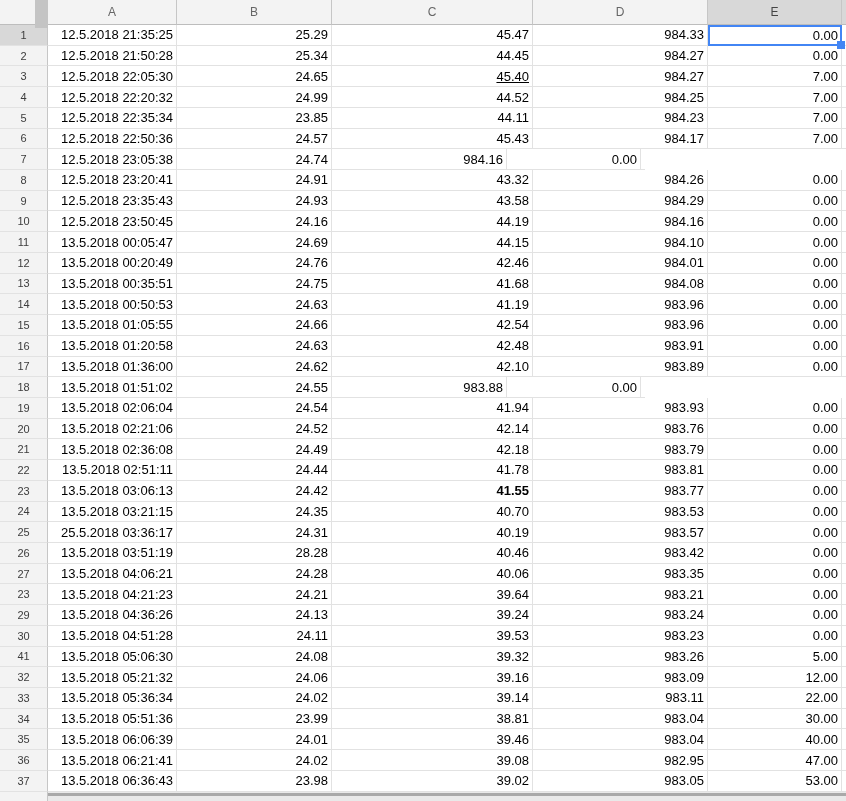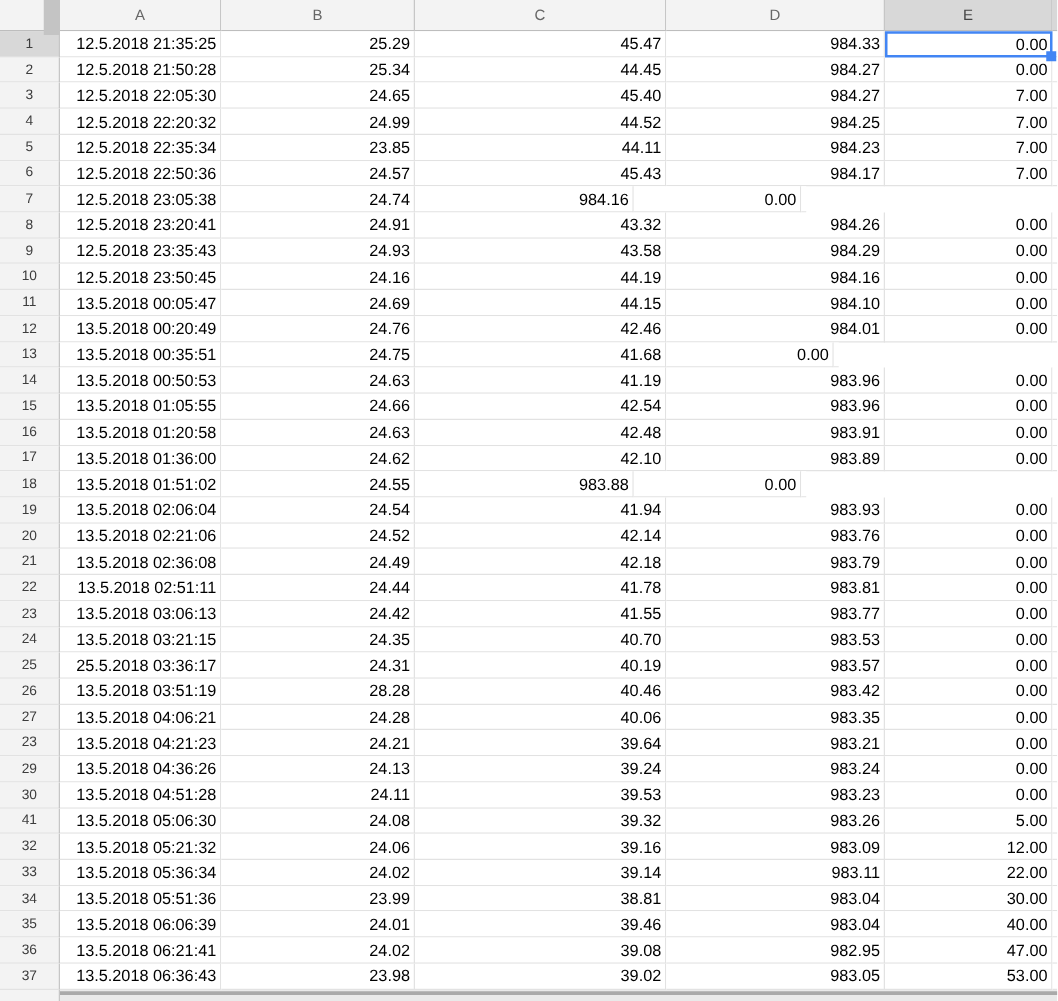--- a/index.html
+++ b/index.html
@@ -88,21 +88,21 @@
         <div class="cell" style="width: 155px; flex: 0 0 155px;">25.34</div>
         <div class="cell" style="width: 201px; flex: 0 0 201px;">44.45</div>
         <div class="cell" style="width: 175px; flex: 0 0 175px;">984.27</div>
         <div class="cell" style="width: 134px; flex: 0 0 134px;">0.00</div>
         <div class="cell-filler" style="width: 4px; flex: 0 0 4px;"></div>
       </div>
       <div class="grid-row">
         <div class="row-num">3</div>
         <div class="cell" style="width: 129px; flex: 0 0 129px;">12.5.2018 22:05:30</div>
         <div class="cell" style="width: 155px; flex: 0 0 155px;">24.65</div>
-        <div class="cell" style="width: 201px; flex: 0 0 201px;">45.40</div>
+        <div class="cell" style="width: 201px; flex: 0 0 201px; text-decoration: underline;">45.40</div>
         <div class="cell" style="width: 175px; flex: 0 0 175px;">984.27</div>
         <div class="cell" style="width: 134px; flex: 0 0 134px;">7.00</div>
         <div class="cell-filler" style="width: 4px; flex: 0 0 4px;"></div>
       </div>
       <div class="grid-row">
         <div class="row-num">4</div>
         <div class="cell" style="width: 129px; flex: 0 0 129px;">12.5.2018 22:20:32</div>
         <div class="cell" style="width: 155px; flex: 0 0 155px;">24.99</div>
         <div class="cell" style="width: 201px; flex: 0 0 201px;">44.52</div>
         <div class="cell" style="width: 175px; flex: 0 0 175px;">984.25</div>
@@ -178,20 +178,21 @@
         <div class="cell" style="width: 201px; flex: 0 0 201px;">42.46</div>
         <div class="cell" style="width: 175px; flex: 0 0 175px;">984.01</div>
         <div class="cell" style="width: 134px; flex: 0 0 134px;">0.00</div>
         <div class="cell-filler" style="width: 4px; flex: 0 0 4px;"></div>
       </div>
       <div class="grid-row">
         <div class="row-num">13</div>
         <div class="cell" style="width: 129px; flex: 0 0 129px;">13.5.2018 00:35:51</div>
         <div class="cell" style="width: 155px; flex: 0 0 155px;">24.75</div>
         <div class="cell" style="width: 201px; flex: 0 0 201px;">41.68</div>
+        <div class="cell" style="width: 175px; flex: 0 0 175px;">984.08</div>
         <div class="cell" style="width: 134px; flex: 0 0 134px;">0.00</div>
         <div class="cell-filler" style="width: 4px; flex: 0 0 4px;"></div>
       </div>
       <div class="grid-row">
         <div class="row-num">14</div>
         <div class="cell" style="width: 129px; flex: 0 0 129px;">13.5.2018 00:50:53</div>
         <div class="cell" style="width: 155px; flex: 0 0 155px;">24.63</div>
         <div class="cell" style="width: 201px; flex: 0 0 201px;">41.19</div>
         <div class="cell" style="width: 175px; flex: 0 0 175px;">983.96</div>
         <div class="cell" style="width: 134px; flex: 0 0 134px;">0.00</div>
@@ -265,21 +266,21 @@
         <div class="cell" style="width: 155px; flex: 0 0 155px;">24.44</div>
         <div class="cell" style="width: 201px; flex: 0 0 201px;">41.78</div>
         <div class="cell" style="width: 175px; flex: 0 0 175px;">983.81</div>
         <div class="cell" style="width: 134px; flex: 0 0 134px;">0.00</div>
         <div class="cell-filler" style="width: 4px; flex: 0 0 4px;"></div>
       </div>
       <div class="grid-row">
         <div class="row-num">23</div>
         <div class="cell" style="width: 129px; flex: 0 0 129px;">13.5.2018 03:06:13</div>
         <div class="cell" style="width: 155px; flex: 0 0 155px;">24.42</div>
-        <div class="cell" style="width: 201px; flex: 0 0 201px;">41.55</div>
+        <div class="cell" style="width: 201px; flex: 0 0 201px; font-weight: bold;">41.55</div>
         <div class="cell" style="width: 175px; flex: 0 0 175px;">983.77</div>
         <div class="cell" style="width: 134px; flex: 0 0 134px;">0.00</div>
         <div class="cell-filler" style="width: 4px; flex: 0 0 4px;"></div>
       </div>
       <div class="grid-row">
         <div class="row-num">24</div>
         <div class="cell" style="width: 129px; flex: 0 0 129px;">13.5.2018 03:21:15</div>
         <div class="cell" style="width: 155px; flex: 0 0 155px;">24.35</div>
         <div class="cell" style="width: 201px; flex: 0 0 201px;">40.70</div>
         <div class="cell" style="width: 175px; flex: 0 0 175px;">983.53</div>

